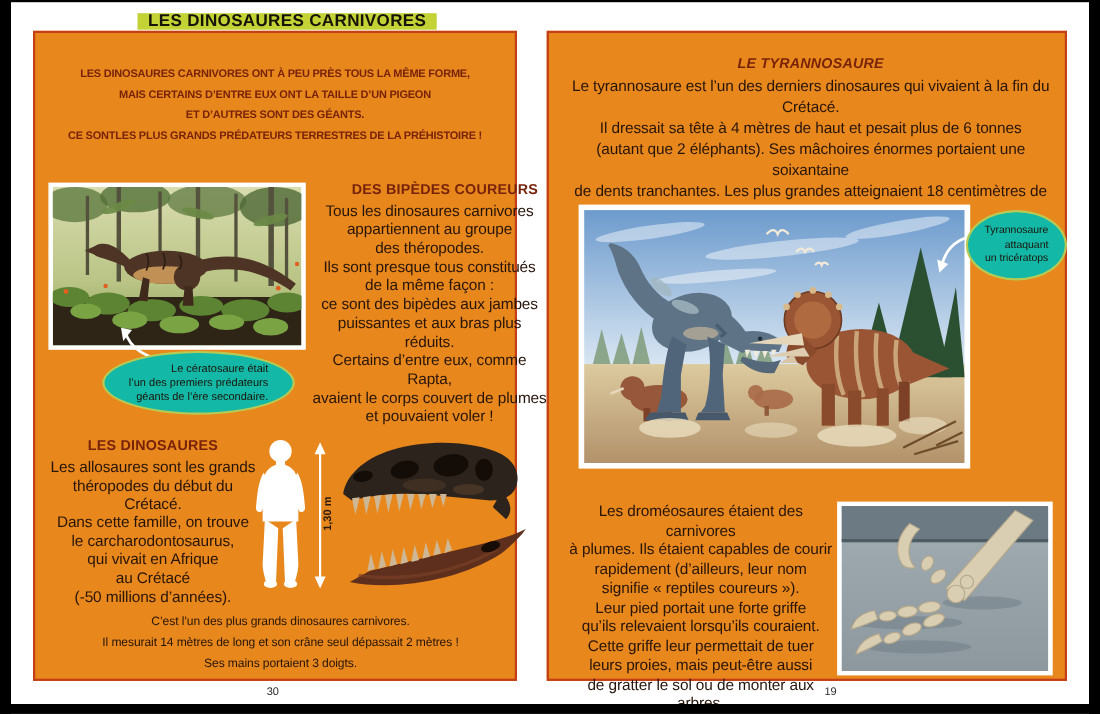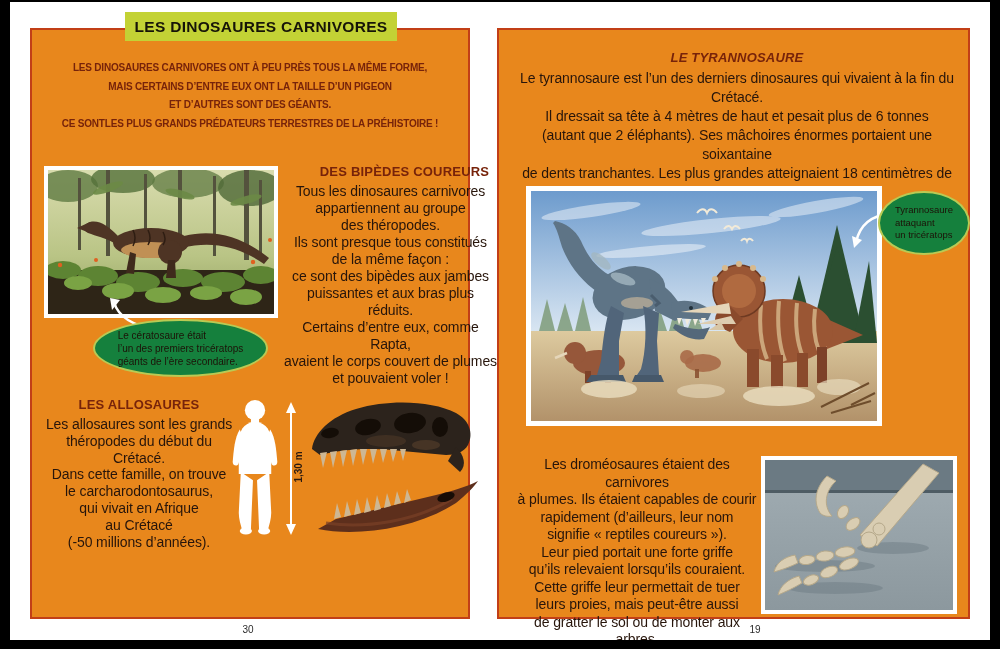--- a/index.html
+++ b/index.html
@@ -12,21 +12,21 @@
   #frame-bottom { left:0; top:640px; width:1000px; height:9px; }
   #frame-left { left:0; top:0; width:10px; height:649px; }
   #frame-right { left:990px; top:0; width:10px; height:649px; }
 
   .page { position:absolute; top:28px; height:591px;
           background:var(--page-orange,#e8871c);
           border:2px solid var(--page-border,#c23f17); }
   #page-left { left:30px; width:440px; }
   #page-right { left:497px; width:473px; }
 
-  .banner { position:absolute; left:125px; top:12px; width:272px; height:29px;
+  .banner { position:absolute; left:125px; top:12px; width:272px; height:15px;
             background:var(--banner-green,#c3d235); color:#161408;
             font-weight:bold; font-size:15.5px; letter-spacing:.3px;
             display:flex; align-items:center; justify-content:center; z-index:5; }
   .ml { white-space:pre-line; }
   .heading { position:absolute; font-weight:bold; font-size:13px;
              color:var(--heading-color,#77230a); letter-spacing:.2px; text-align:center; }
   .bodytxt { position:absolute; font-size:14px; letter-spacing:-0.1px;
              color:var(--body-color,#27150b); text-align:center; }
 
   #intro { position:absolute; left:40px; top:59px; width:420px; text-align:center;
@@ -51,24 +51,24 @@
   #trex-illustration { left:526px; top:186px; width:356px; height:240px; padding:5px; }
   #claw-photo { left:761px; top:456px; width:196px; height:158px; padding:4px; }
   #allosaur-skull { position:absolute; left:306px; top:391px; width:178px; height:158px; line-height:0; }
 
   #child-silhouette { position:absolute; left:226px; top:399px; width:58px; height:138px; line-height:0; }
   #height-arrow { position:absolute; left:284px; top:402px; width:14px; height:133px; line-height:0; }
   #scale-label { position:absolute; left:276px; top:461px; width:46px; height:12px;
                  font-size:10px; font-weight:bold; color:#2b1a10; text-align:center;
                  transform:rotate(-90deg); }
 
-  .bubble { position:absolute; background:#15803d;
+  .bubble { position:absolute; background:#14b8a6;
             border:2px solid var(--bubble-border,#b9ca54); border-radius:50%;
             display:flex; align-items:center; justify-content:center;
-            text-align:left; color:#1d1208; z-index:4; }
+            text-align:right; color:#1d1208; z-index:4; }
   #ceratosaur-bubble { left:93px; top:319px; width:175px; height:58px;
                        font-size:10px; line-height:13px; }
   #trex-bubble { left:878px; top:191px; width:92px; height:64px;
                  font-size:9.5px; line-height:12.5px; }
   .bubble-tail { position:absolute; z-index:3; line-height:0; }
   #ceratosaur-bubble-tail { left:100px; top:296px; }
   #trex-bubble-tail { left:848px; top:206px; }
 
   .pagenum { position:absolute; top:624px; width:24px; font-size:10px;
              color:#2b2b2b; text-align:center; }
@@ -154,36 +154,36 @@
     </svg>
   </div>
 
   <div class="bubble-tail" id="ceratosaur-bubble-tail">
     <svg width="64" height="40" viewBox="0 0 64 40">
       <path d="M14,6 Q20,28 58,34" stroke="#fff" stroke-width="2.5" fill="none"></path>
       <polygon points="10,2 20,4 12,14" fill="#fff"></polygon>
     </svg>
   </div>
   <div class="bubble ml" id="ceratosaur-bubble">Le cératosaure était
-l’un des premiers tricératops
+l’un des premiers prédateurs
 géants de l’ère secondaire.</div>
 
   <div class="heading" id="bipedes-heading">DES BIPÈDES COUREURS</div>
   <div class="bodytxt ml" id="bipedes-body">Tous les dinosaures carnivores
 appartiennent au groupe
 des théropodes.
 Ils sont presque tous constitués
 de la même façon :
 ce sont des bipèdes aux jambes
 puissantes et aux bras plus réduits.
 Certains d’entre eux, comme Rapta,
 avaient le corps couvert de plumes
 et pouvaient voler !</div>
 
-  <div class="heading" id="allosaures-heading">LES ALLOSAURES</div>
+  <div class="heading" id="allosaures-heading">LES DINOSAURES</div>
   <div class="bodytxt ml" id="allosaures-body">Les allosaures sont les grands
 théropodes du début du Crétacé.
 Dans cette famille, on trouve
 le carcharodontosaurus,
 qui vivait en Afrique
 au Crétacé
 (-50 millions d’années).</div>
 
   <div id="child-silhouette">
     <svg width="58" height="138" viewBox="0 0 56 136">
@@ -240,20 +240,23 @@
         <polygon points="48,124 55,122 51,108"></polygon>
           <polygon points="58,122 65,120 61,106"></polygon>
         <polygon points="68,120 75,118 71,104"></polygon>
           <polygon points="78,117 85,115 81,102"></polygon>
         <polygon points="88,114 95,112 91,100"></polygon>
           <polygon points="98,112 105,109 101,98"></polygon>
       </g>
     </svg>
   </div>
 
+  <div class="bodytxt ml" id="allosaures-footer">C’est l’un des plus grands dinosaures carnivores.
+Il mesurait 14 mètres de long et son crâne seul dépassait 2 mètres !
+Ses mains portaient 3 doigts.</div>
 
   <div class="heading" id="tyrannosaure-heading">LE TYRANNOSAURE</div>
   <div class="bodytxt ml" id="tyrannosaure-body">Le tyrannosaure est l’un des derniers dinosaures qui vivaient à la fin du Crétacé.
 Il dressait sa tête à 4 mètres de haut et pesait plus de 6 tonnes
 (autant que 2 éléphants). Ses mâchoires énormes portaient une soixantaine
 de dents tranchantes. Les plus grandes atteignaient 18 centimètres de long !
 Il n’avait que 2 doigts à chaque main et ses bras étaient si petits
 qu’ils n’atteignaient pas sa gueule. On ne sait pas comment il s’en servait !</div>
 
   <div class="photo" id="trex-illustration">

